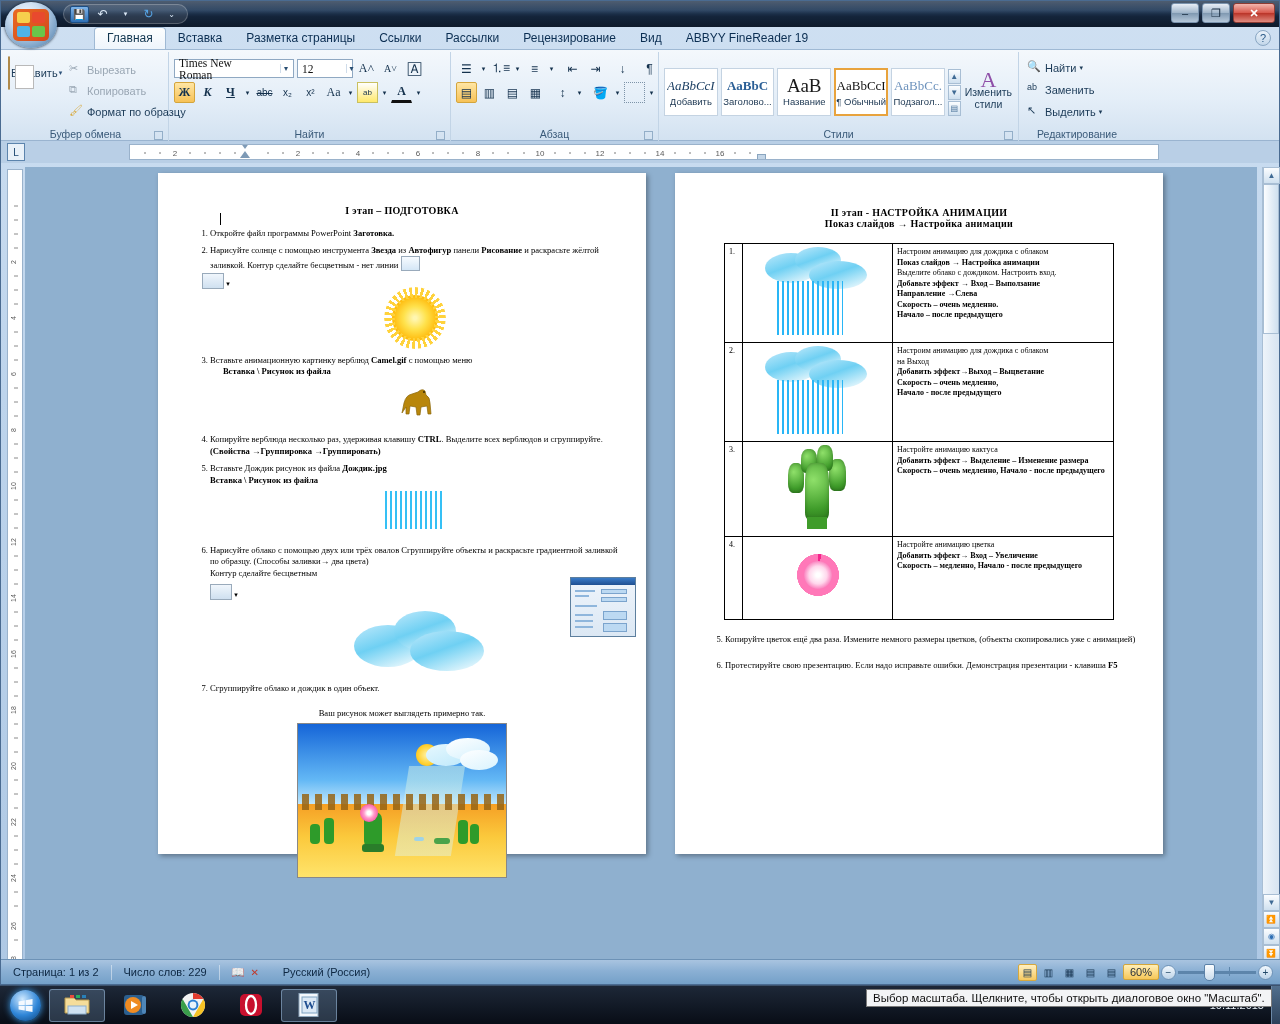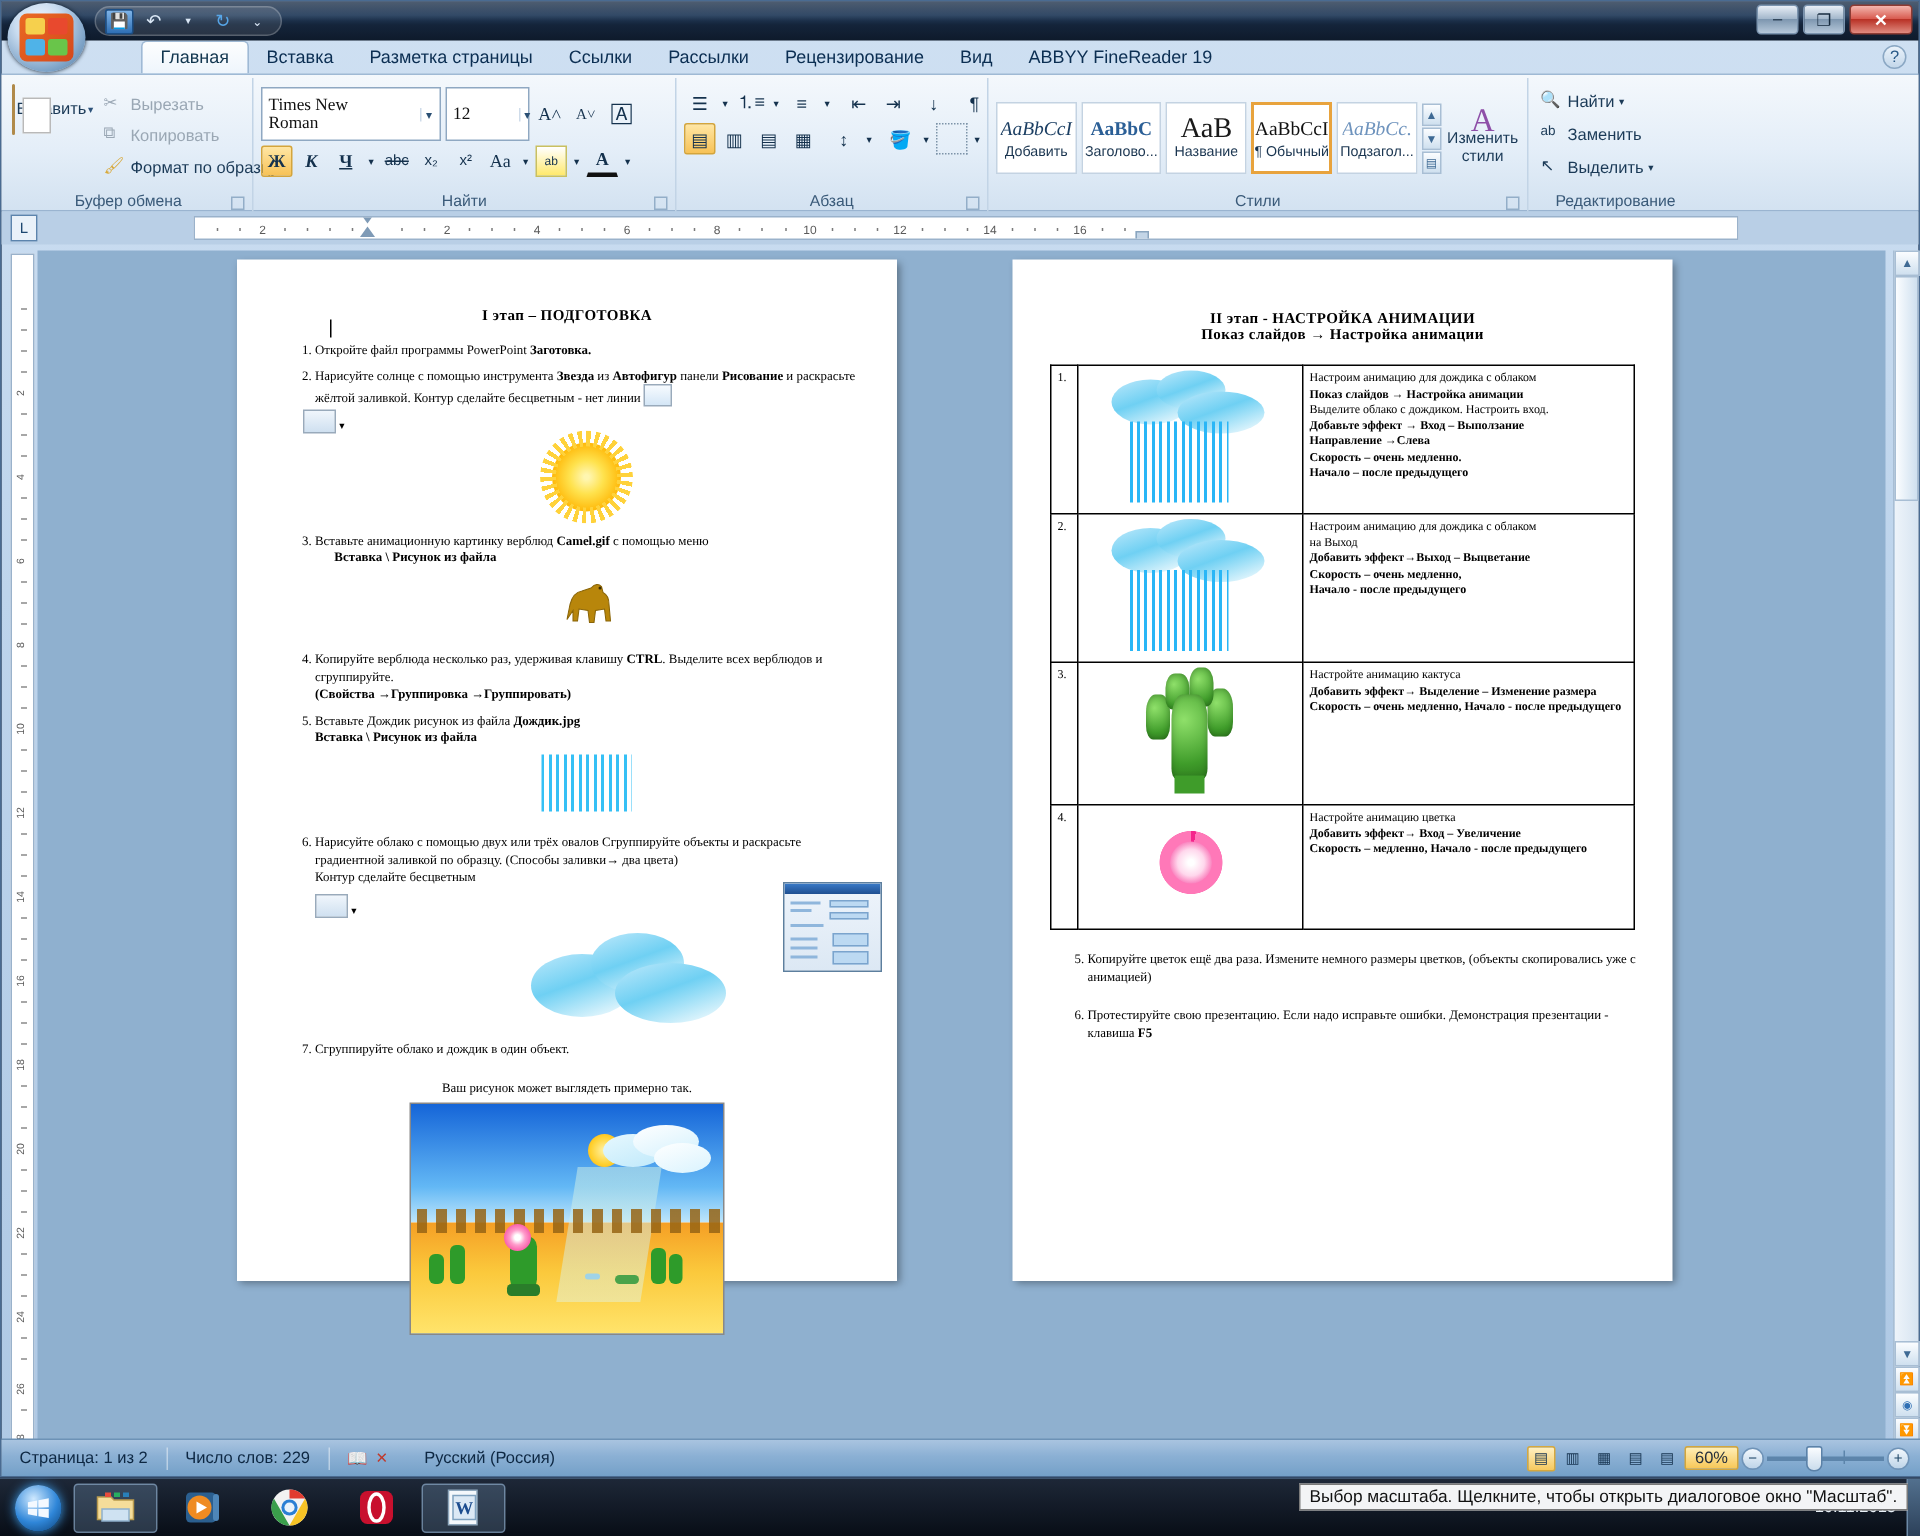--- a/index.html
+++ b/index.html
@@ -78,21 +78,21 @@
 
   
   .paste { width:54px; display:flex; align-items:center;
       font-size:11px; color:#1b3a57; gap:1px; }
   .paste .glyph { width:30px; height:34px; border:1px solid #b08a4a; border-radius:2px;
       background:linear-gradient(180deg,#fbe6b2,#f0cf86); position:relative; }
   .paste .glyph::after{content:"";position:absolute;left:6px;top:8px;width:17px;height:22px;
       background:#fff;border:1px solid #b9b9b9;}
 
   
-  .fcombo { height:36px; border:1px solid #8fa8c2; background:#fff; display:flex;
+  .fcombo { height:19px; border:1px solid #8fa8c2; background:#fff; display:flex;
       align-items:center; font-size:11.5px; color:#111; padding:0 2px 0 4px;
       font-family:"Liberation Serif", serif;gap:32px; }
   .fcombo .arr { margin-left:auto; font-size:8px; color:#2a4f73; padding:0 3px;
       border-left:1px solid #cfdcea; }
   .fbtn { width:21px; height:21px; display:flex; align-items:center;
       justify-content:center; font-size:12px; color:#14314d; border:1px solid transparent; }
   .fbtn.on { background:linear-gradient(180deg,#ffe6a4,#f7c257);
       border:1px solid #d4a53c; border-radius:2px; }
 
   
@@ -112,21 +112,21 @@
   #hruler { position:absolute; left:128px; top:3px; width:1030px; height:16px;
       background:#fff; border:1px solid #9ab2cb; overflow:hidden;
       font-size:8px; color:#3b3b3b; }
   #vruler { position:absolute; left:6px; top:168px; width:16px; height:795px;
       background:#fff; border:1px solid #9ab2cb; font-size:8px; color:#3b3b3b;
       overflow:hidden; }
 
   
   #canvas { position:absolute; left:24px; top:166px; width:1232px; height:793px;
       background:#8fb0cf; overflow:hidden; }
-  .page { position:absolute; top:6px; width:440px; height:681px; background:#fff;
+  .page { position:absolute; top:6px; width:488px; height:681px; background:#fff;
       box-shadow:2px 2px 5px rgba(0,0,0,.35); }
   #page-left { left:133px; }
   #page-right { left:650px; }
   #vscroll { position:absolute; right:0; top:166px; width:17px; height:795px;
       background:linear-gradient(90deg,#eef4fa,#d7e4f1); border-left:1px solid #a8bed4; }
   .sc-btn { height:17px; width:17px; display:flex; align-items:center;
       justify-content:center; font-size:8px; color:#3f6a94;
       background:linear-gradient(180deg,#fbfdff,#cfe0ef); border:1px solid #a8bed4; }
 
   
@@ -387,21 +387,21 @@
         </div>
         <div class="stylebox">
           <div class="samp" style="font-size:19px;color:#1a1a1a">АаВ</div>
           <div class="nm">Название</div>
         </div>
         <div class="stylebox sel">
           <div class="samp" style="color:#111">AaBbCcI</div>
           <div class="nm">¶ Обычный</div>
         </div>
         <div class="stylebox">
-          <div class="samp" style="font-style:italic;color:#6e93bd">AaBbCc.</div>
+          <div class="samp" style="color:#6e93bd">AaBbCc.</div>
           <div class="nm">Подзагол...</div>
         </div>
         <div style="display:flex;flex-direction:column;gap:1px">
           <div class="sc-btn" style="height:15px;width:13px">▲</div>
           <div class="sc-btn" style="height:15px;width:13px">▼</div>
           <div class="sc-btn" style="height:15px;width:13px">▤</div>
         </div>
         <div style="display:flex;flex-direction:column;align-items:center;width:58px;font-size:10.5px;color:#1b3a57;text-align:center;line-height:12px">
           <div style="font-size:22px;color:#8e4fa8;font-family:'Liberation Serif',serif">A</div>
           <div>Изменить стили</div>

